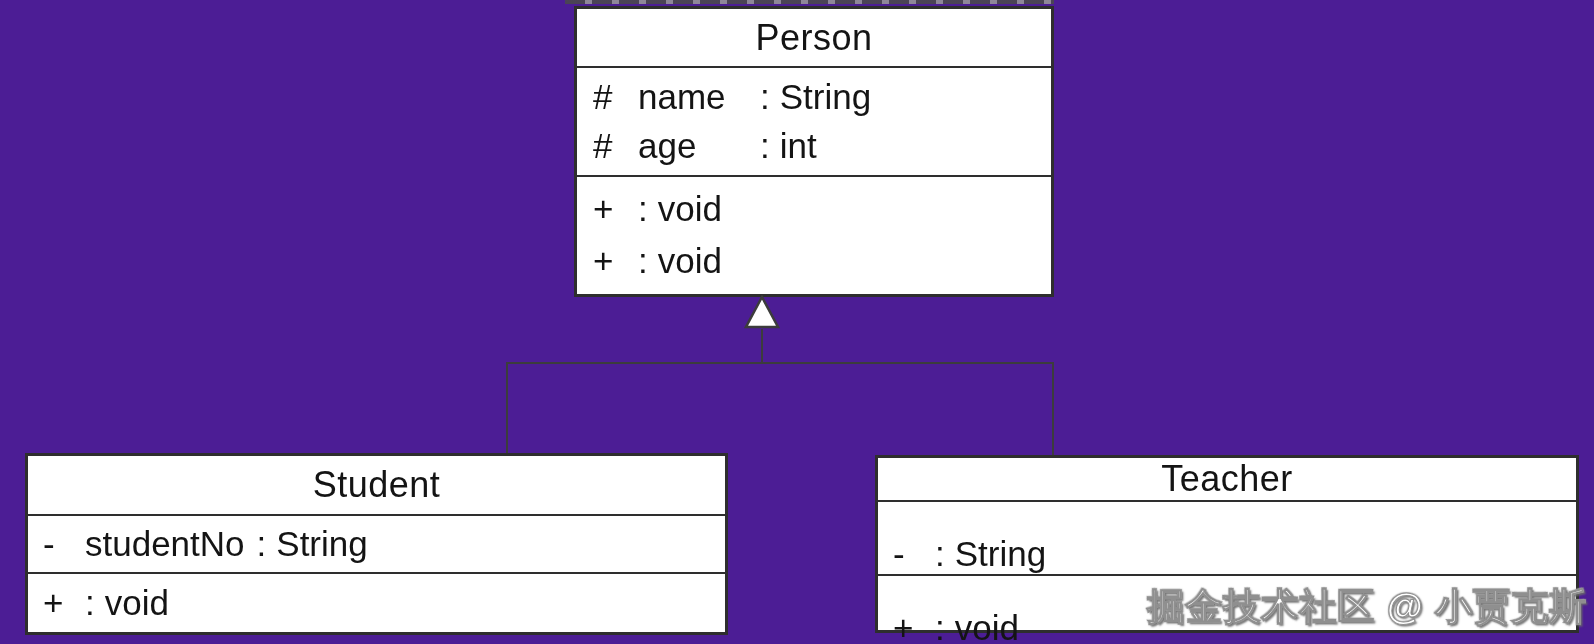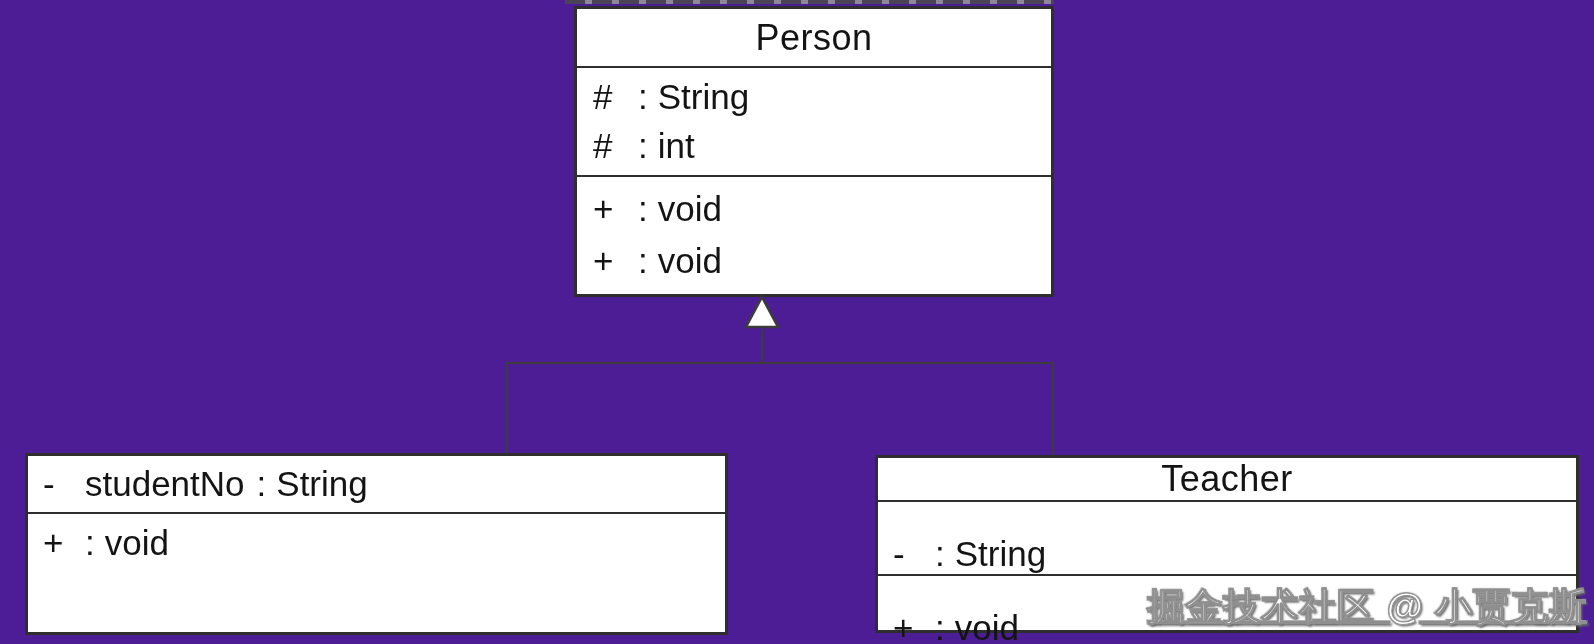--- a/index.html
+++ b/index.html
@@ -106,41 +106,42 @@
     font-weight: 700;
     letter-spacing: 1px;
     color: #ffffff;
     -webkit-text-stroke: 1px #8f8f8f;
     text-shadow:
       2px 2px 2px rgba(105,105,105,0.9),
       -1px -1px 1px rgba(170,170,170,0.7),
       1px -1px 1px rgba(150,150,150,0.5),
       -1px 1px 1px rgba(150,150,150,0.5);
     white-space: nowrap;
-    text-decoration: underline;
   }
 </style>
 </head>
 <body>
 
 <div id="canvas">
 
   <div class="top-artifact"></div>
 
   <div class="class-box c-person">
     <div class="compartment title-compartment with-divider">
       <span>Person</span>
     </div>
     <div class="compartment attrs with-divider">
       <div class="member-row">
         <span class="vis-symbol">#</span>
+        <span class="member-name">name</span>
         <span><span class="sep">:</span><span class="typ">String</span></span>
       </div>
       <div class="member-row">
         <span class="vis-symbol">#</span>
+        <span class="member-name">age</span>
         <span><span class="sep">:</span><span class="typ">int</span></span>
       </div>
     </div>
     <div class="compartment methods">
       <div class="member-row">
         <span class="vis-symbol">+</span>
         <span><span class="sep">:</span><span class="typ">void</span></span>
       </div>
       <div class="member-row">
         <span class="vis-symbol">+</span>
@@ -151,20 +152,23 @@
 
   <svg class="tri-icon" viewBox="0 0 36 34">
     <polygon points="18,2 34,32 2,32" fill="#ffffff" stroke="#3c3c3c" stroke-width="2.5"></polygon>
   </svg>
   <div class="line" style="left:761px; top:329px; width:2px; height:35px;"></div>
   <div class="line" style="left:506px; top:362px; width:548px; height:2px;"></div>
   <div class="line" style="left:506px; top:362px; width:2px; height:92px;"></div>
   <div class="line" style="left:1052px; top:362px; width:2px; height:94px;"></div>
 
   <div class="class-box c-student">
+    <div class="compartment title-compartment with-divider">
+      <span>Student</span>
+    </div>
     <div class="compartment attrs with-divider">
       <div class="member-row">
         <span class="vis-symbol">-</span>
         <span class="member-name">studentNo</span>
         <span><span class="sep">:</span><span class="typ">String</span></span>
       </div>
     </div>
     <div class="compartment methods">
       <div class="member-row">
         <span class="vis-symbol">+</span>

